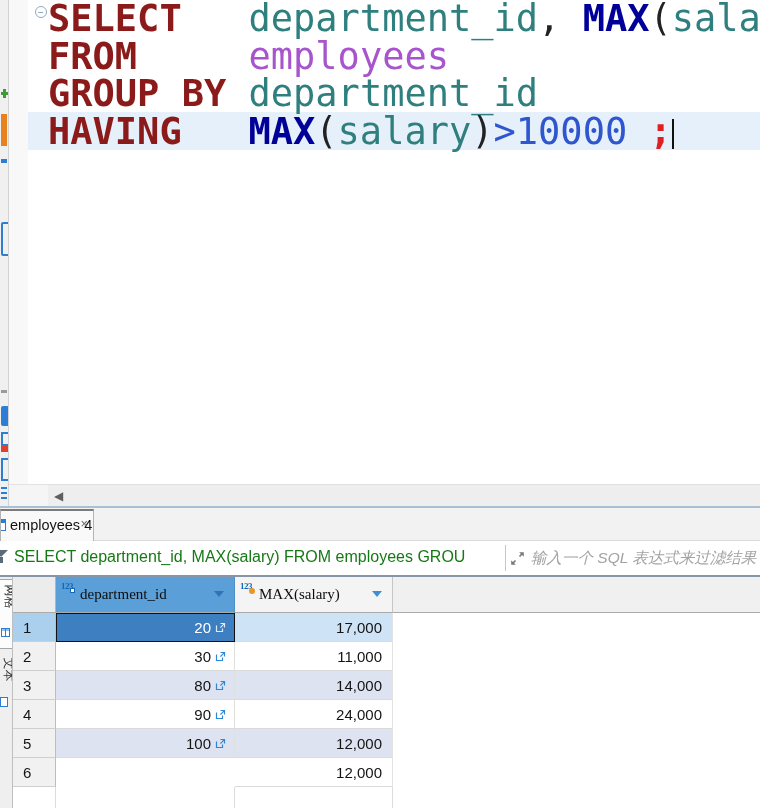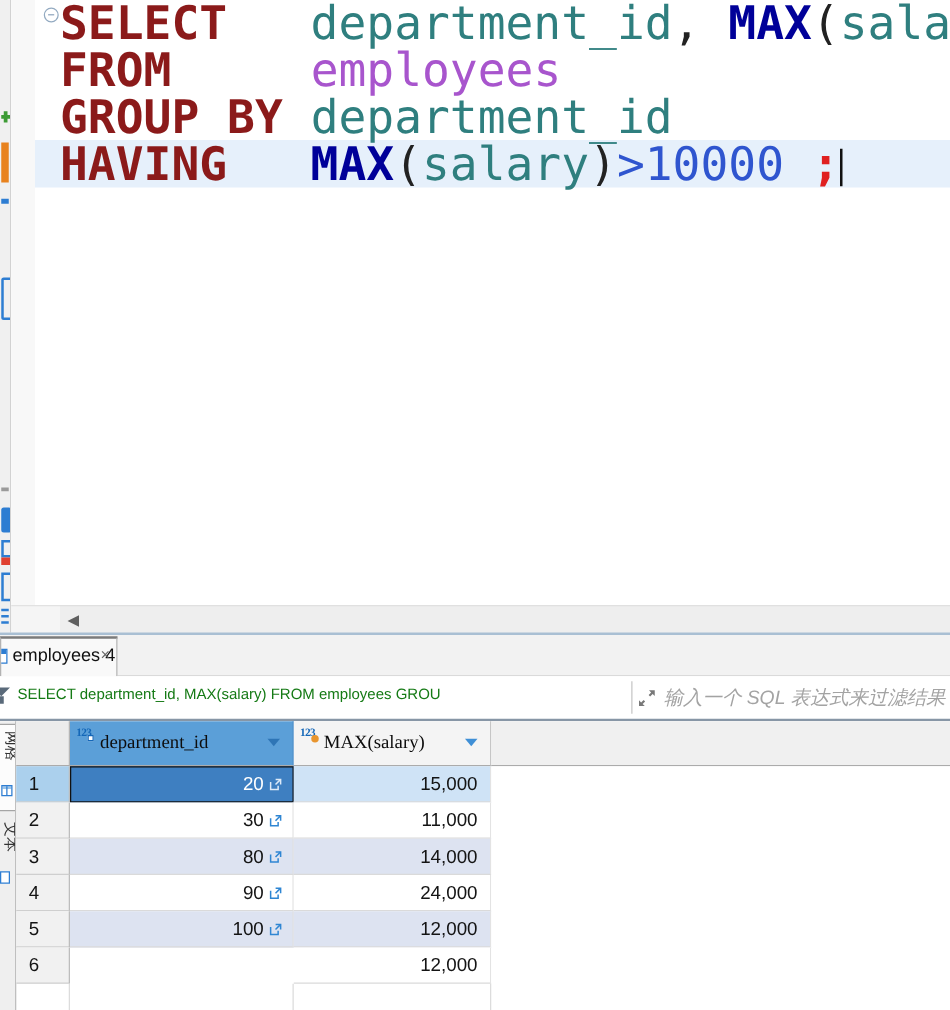--- a/index.html
+++ b/index.html
@@ -50,21 +50,21 @@
   .tab-table-icon{position:absolute;left:-7px;top:8px;width:12px;height:12px;border:1.5px solid #2d7dd2;
                   box-sizing:border-box;background:linear-gradient(#2d7dd2 3px,#fff 3px);}
 
   
   #filterbar{position:absolute;left:0;top:541px;width:760px;height:36px;background:#fff;
              border-bottom:2px solid #8796a6;box-sizing:border-box;overflow:hidden;}
   #funnel-sliver{position:absolute;left:-6px;top:9px;width:14px;height:14px;}
   #funnel-sliver .cup{width:0;height:0;border-left:7px solid transparent;border-right:7px solid transparent;border-top:7px solid #5a6a7a;}
   #funnel-sliver .stem{width:3px;height:6px;background:#5a6a7a;margin-left:5.5px;}
   #filter-query{position:absolute;left:14px;top:7px;width:488px;height:22px;overflow:hidden;white-space:nowrap;
-                font-size:12px;color:var(--c-filter_green,#157a15);}
+                font-size:16px;color:var(--c-filter_green,#157a15);}
   #filter-sep{position:absolute;left:505px;top:4px;width:1px;height:26px;background:#c6c6c6;}
   #expand-icon{position:absolute;left:509px;top:9px;width:17px;height:17px;}
   #filter-placeholder{position:absolute;left:531px;top:7px;width:240px;overflow:hidden;white-space:nowrap;
                       font-size:15.5px;font-style:italic;color:#a3a3a3;}
 
   
   #results{position:absolute;left:0;top:577px;width:760px;height:231px;background:#fff;}
   #side-strip{position:absolute;left:0;top:0;width:13px;height:231px;background:#efefef;
               border-right:1px solid #bfbfbf;box-sizing:border-box;overflow:hidden;}
   .side-tab{position:absolute;left:-1px;width:14px;box-sizing:border-box;}
@@ -211,21 +211,21 @@
             <div class="cell cell-num">1</div>
             <div class="cell c1 sel">
               <span>20</span>
               <span class="link-ico"><svg width="11" height="11" viewBox="0 0 11 11">
                   <path d="M1.5 3.5v6h6v-3" fill="none" stroke="currentColor" stroke-width="1.2"></path>
                   <path d="M5.5 1.5h4v4" fill="none" stroke="currentColor" stroke-width="1.2"></path>
                   <path d="M9.3 1.7L5.4 5.6" fill="none" stroke="currentColor" stroke-width="1.2"></path>
                 </svg></span>
             </div>
             <div class="cell c2">
-              <span>15,000</span>
+              <span>17,000</span>
             </div>
             <div class="cell cell-rest"></div>
           </div>
           <div class="grid-row plain">
             <div class="cell cell-num">2</div>
             <div class="cell c1">
               <span>30</span>
               <span class="link-ico"><svg width="11" height="11" viewBox="0 0 11 11">
                   <path d="M1.5 3.5v6h6v-3" fill="none" stroke="currentColor" stroke-width="1.2"></path>
                   <path d="M5.5 1.5h4v4" fill="none" stroke="currentColor" stroke-width="1.2"></path>

